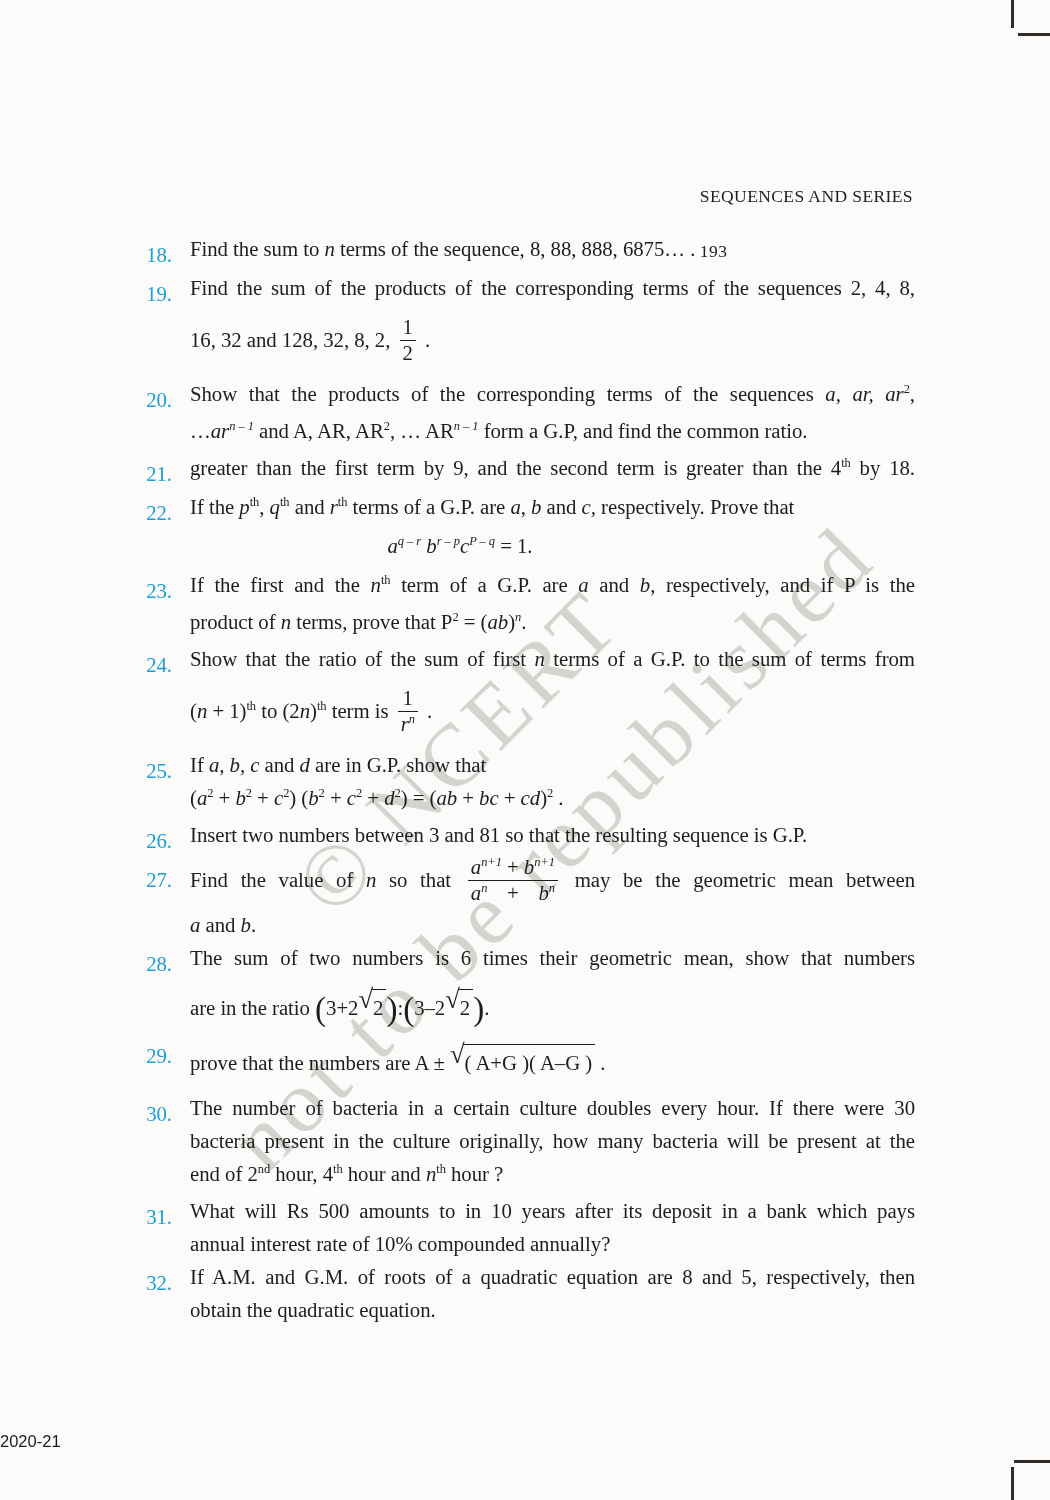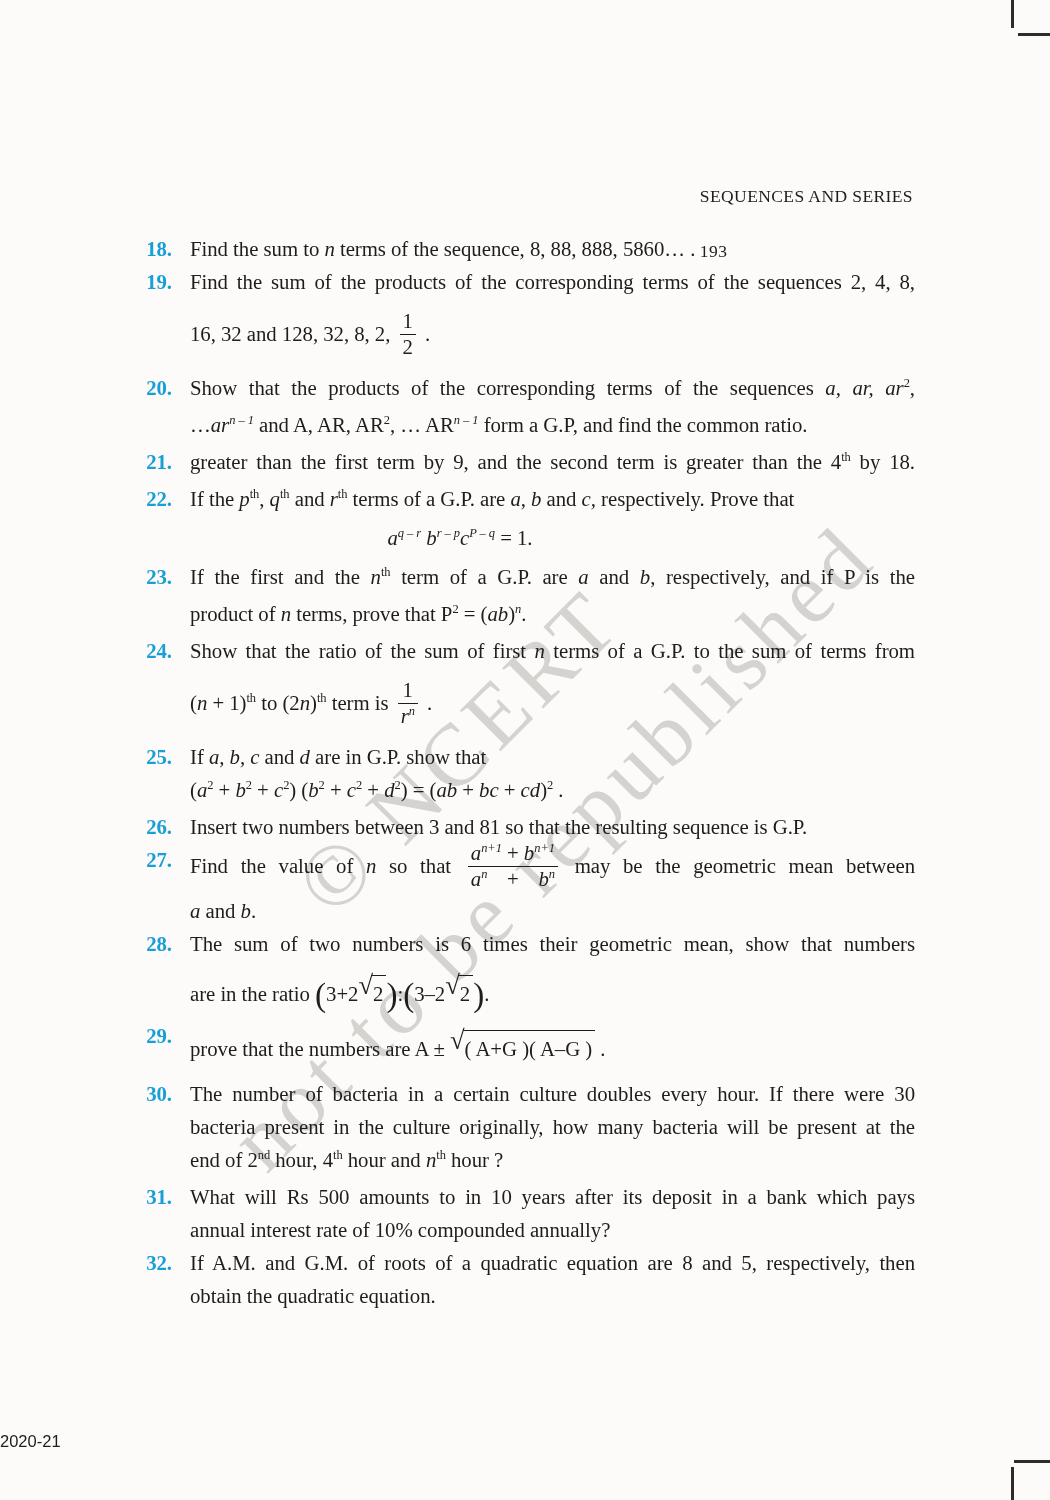--- a/index.html
+++ b/index.html
@@ -17,21 +17,21 @@
   #wm2 { left:552px; top:848px; transform:translate(-50%,-50%) rotate(-45deg); }
   .header {
     position:absolute; z-index:1; top:186px; right:137px;
     display:flex; gap:34px; font-size:17.5px; letter-spacing:0.4px;flex-direction:column;
   }
   .problems {
     position:absolute; z-index:1; left:136px; top:232px; width:780px;
     font-size:20.8px; letter-spacing:-0.05px;
   }
   .problem { display:flex; align-items:flex-start; }
-  .p-num { flex:0 0 36px; text-align:right; font-weight:bold; color:var(--accent,#189fd7); line-height:33px; }
+  .p-num { flex:0 0 36px; text-align:right; font-weight:normal; color:var(--accent,#189fd7); line-height:33px;margin-top:6px; }
   .p-body { width:725px; margin-left:18px; }
   .line { line-height:33px; min-height:33px; }
   .just { text-align:justify; text-align-last:justify; }
   .line.disp  { margin:13px 0 9px; }
   .line.disp2 { margin:15px 0 9px; }
   .line.disp3 { margin:11px 0 12px; }
   .line.eq    { text-align:center; padding-right:185px; margin:2px 0; }
   .it  { font-style:italic; }
   .sup { font-size:0.6em; position:relative; top:-0.62em; }
   .frac { display:inline-block; text-align:center; vertical-align:middle; margin:0 4px; position:relative; top:-2px; }
@@ -59,21 +59,21 @@
 
 <div class="header">
   <span>SEQUENCES AND SERIES</span>
   <span>193</span>
 </div>
 
 <div class="problems" id="problems">
     <div class="problem">
       <div class="p-num">18.</div>
       <div class="p-body">
-        <div class="line"><span>Find the sum to </span><span class="it">n</span><span> terms of the sequence, 8, 88, 888, 5860… .</span></div>
+        <div class="line"><span>Find the sum to </span><span class="it">n</span><span> terms of the sequence, 8, 88, 888, 6875… .</span></div>
       </div>
     </div>
     <div class="problem">
       <div class="p-num">19.</div>
       <div class="p-body">
         <div class="line just"><span>Find the sum of the products of the corresponding terms of the sequences 2, 4, 8,</span></div>
         <div class="line disp"><span>16, 32 and 128, 32, 8, 2, </span><span class="frac"><span class="fnum"><span>1</span></span><span class="fden"><span>2</span></span></span><span> .</span></div>
       </div>
     </div>
     <div class="problem">

